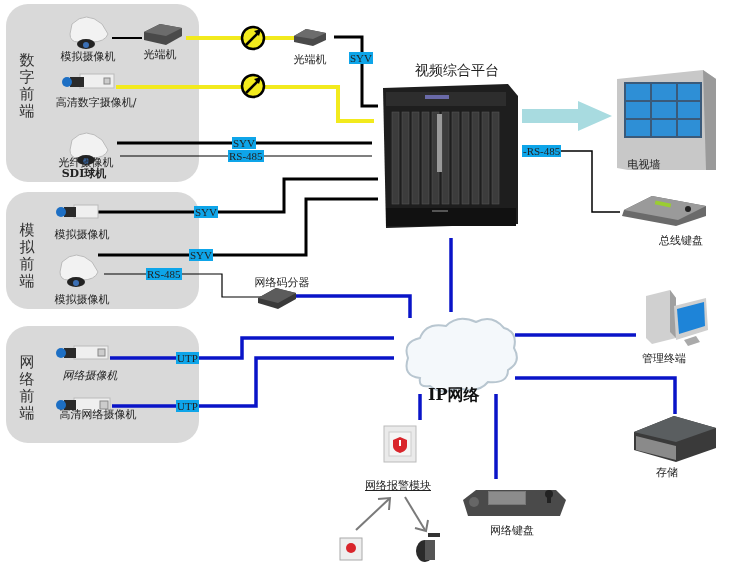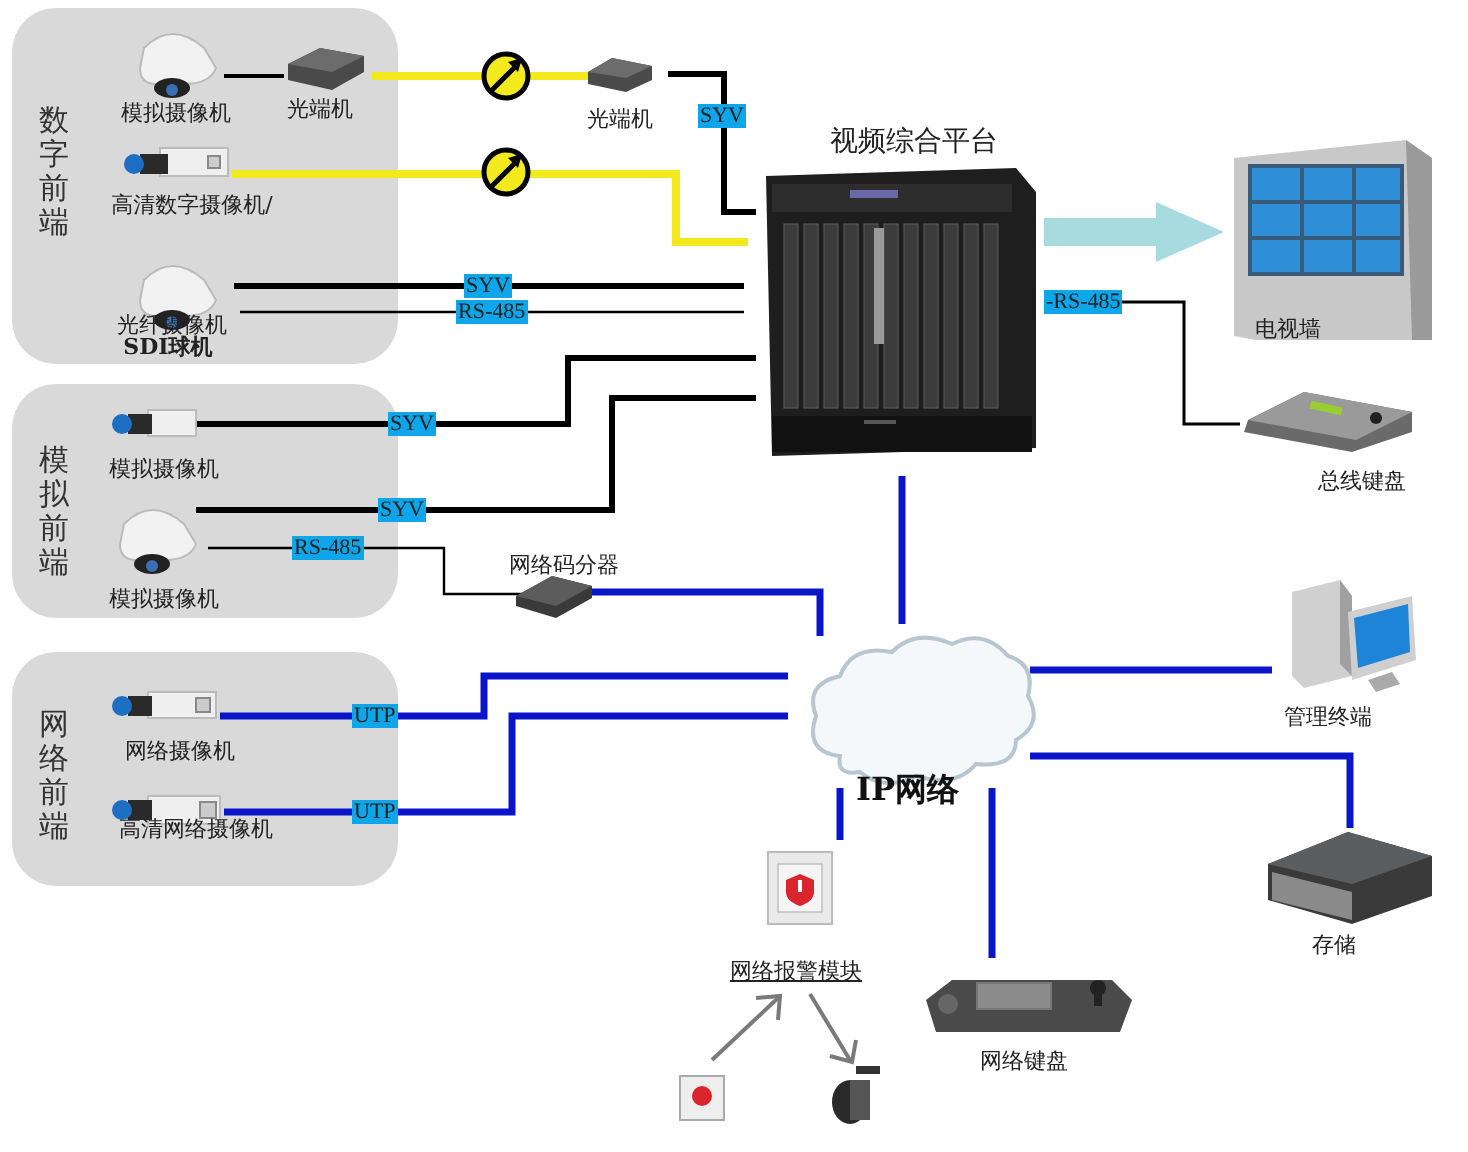--- a/index.html
+++ b/index.html
@@ -238,21 +238,21 @@
 
 <div class="lbl lbl-c" style="left:88px;top:50px;">模拟摄像机</div>
 <div class="lbl lbl-c" style="left:160px;top:48px;">光端机</div>
 <div class="lbl lbl-c" style="left:310px;top:53px;">光端机</div>
 <div class="lbl lbl-c" style="left:96px;top:96px;text-align:right;">高清数字摄像机/</div>
 <div class="lbl lbl-c" style="left:86px;top:112px;margin-top:44px;">光纤摄像机</div>
 <div class="lbl lbl-c" style="left:84px;top:167px;font-weight:bold;">SDI球机</div>
 <div class="lbl lbl-c" style="left:82px;top:228px;">模拟摄像机</div>
 <div class="lbl lbl-c" style="left:82px;top:293px;">模拟摄像机</div>
 <div class="lbl lbl-c" style="left:282px;top:276px;">网络码分器</div>
-<div class="lbl lbl-c" style="left:90px;top:369px;">网络摄像机</div>
+<div class="lbl lbl-c" style="left:90px;top:369px;font-style:italic;">网络摄像机</div>
 <div class="lbl lbl-c" style="left:98px;top:408px;">高清网络摄像机</div>
 <div class="lbl lbl-c" style="left:644px;top:158px;">电视墙</div>
 <div class="lbl lbl-c" style="left:655px;top:234px;margin-left:26px;">总线键盘</div>
 <div class="lbl lbl-c" style="left:664px;top:352px;">管理终端</div>
 <div class="lbl lbl-c" style="left:667px;top:466px;">存储</div>
 <div class="lbl lbl-c" style="left:512px;top:524px;">网络键盘</div>
 <div class="lbl lbl-c" style="left:398px;top:479px;text-decoration:underline;">网络报警模块</div>
 
 <div class="cloud-text" style="left:428px;top:346px;margin-top:39px;">IP网络</div>
 

